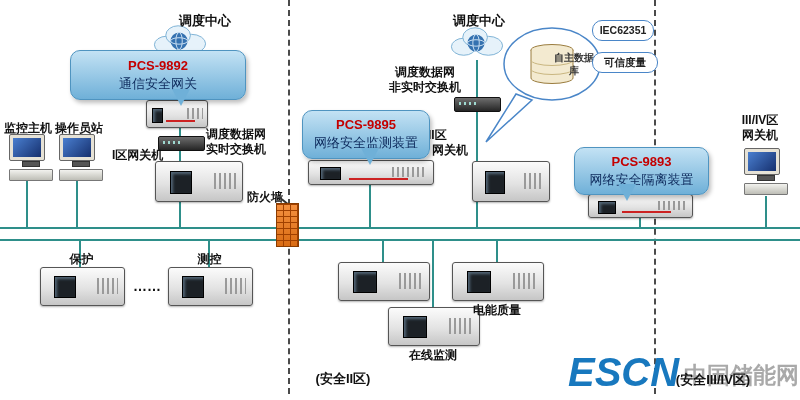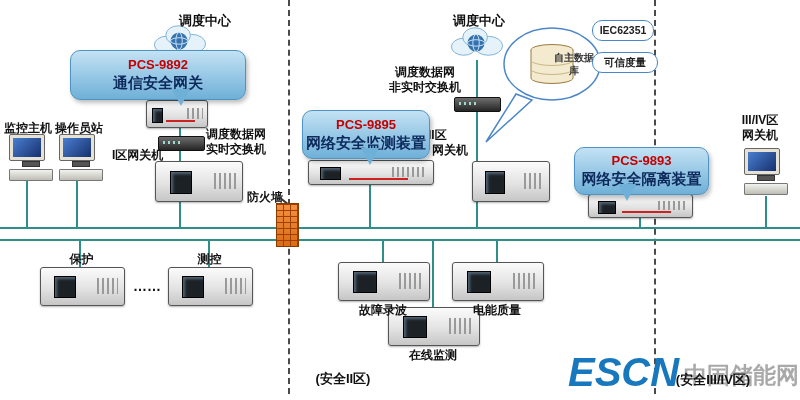--- a/index.html
+++ b/index.html
@@ -8,21 +8,21 @@
   .lbl{position:absolute;color:#111;font-size:12px;font-weight:bold;white-space:nowrap;z-index:4;}
   .ctr{text-align:center;}
   .vline{position:absolute;width:2px;background:var(--teal);z-index:1;}
   .hline{position:absolute;height:2px;background:var(--teal);z-index:1;}
   .dash{position:absolute;width:0;border-left:2px dashed #4a4a4a;z-index:1;}
   
   .callout{position:absolute;z-index:5;display:flex;flex-direction:column;align-items:center;justify-content:center;
            gap:2px;background:linear-gradient(#c3e2f4,#6fb0d8);border:1px solid #4f94c0;border-radius:10px;
            box-shadow:2px 3px 4px rgba(0,0,0,.25);}
   .callout .model{font-size:13px;font-weight:bold;color:#c40000;}
-  .callout .cname{font-size:15px;font-weight:bold;color:#0d2a5c;}
+  .callout .cname{font-size:13px;font-weight:normal;color:#0d2a5c;}
   .tail{position:absolute;bottom:-16px;width:0;height:0;border:9px solid transparent;border-top:17px solid #6fb0d8;}
   
   .rack{position:absolute;z-index:3;background:linear-gradient(#fbfbfb 0%,#e3e3e3 55%,#c6c6c6 100%);
         border:1px solid #555;border-radius:3px;box-shadow:0 1px 2px rgba(0,0,0,.3);}
   .rack::before{content:"";position:absolute;left:16%;top:22%;width:24%;height:54%;
         background:#1c2126;border:1px solid #000;box-shadow:inset 2px 2px 3px rgba(130,160,185,.55);}
   .rack::after{content:"";position:absolute;right:7%;top:28%;width:26%;height:42%;
         background:repeating-linear-gradient(90deg,#9a9a9a 0 2px,transparent 2px 5px);}
   .rack--unit::before{left:9%;top:25%;width:15%;height:50%;}
   .redline{position:absolute;left:32%;bottom:18%;width:48%;height:2px;background:#c22;}
@@ -182,21 +182,20 @@
   <div class="lbl ctr" style="left:722px;top:127px;width:76px">网关机</div>
   <div class="pc" style="left:744px;top:148px">
     <div class="pc-mon">
         <div class="pc-scr"></div>
       </div>
     <div class="pc-base"></div>
     <div class="pc-kb"></div>
   </div>
 
   <div class="rack" style="left:338px;top:262px;width:90px;height:37px"></div>
-  <div class="lbl ctr" style="left:338px;top:302px;width:90px">故障录波</div>
   <div class="rack" style="left:388px;top:307px;width:90px;height:37px"></div>
   <div class="lbl ctr" style="left:388px;top:347px;width:90px">在线监测</div>
   <div class="rack" style="left:452px;top:262px;width:90px;height:37px"></div>
   <div class="lbl ctr" style="left:452px;top:302px;width:90px">电能质量</div>
 
   <div class="lbl ctr zone-lbl" style="left:300px;top:370px;width:86px">(安全II区)</div>
   <div class="lbl ctr zone-lbl" style="left:654px;top:371px;width:118px">(安全III/IV区)</div>
 
   <div class="wm-logo" style="left:568px;top:350px">ESCN</div>
   <div class="wm-name" style="left:684px;top:360px">中国储能网</div>

